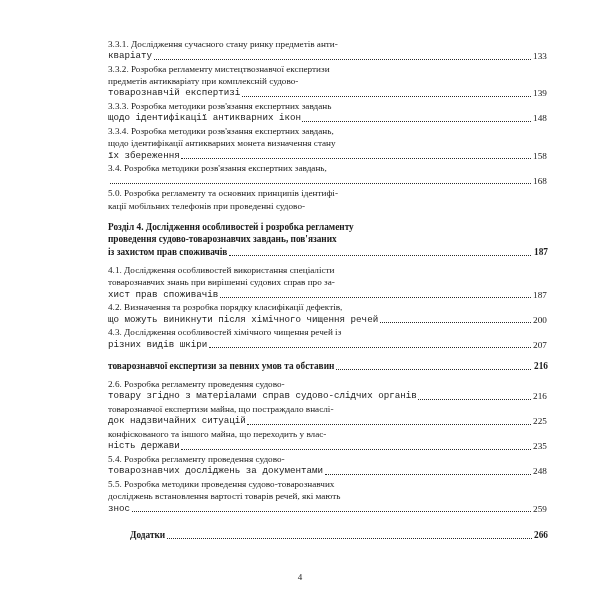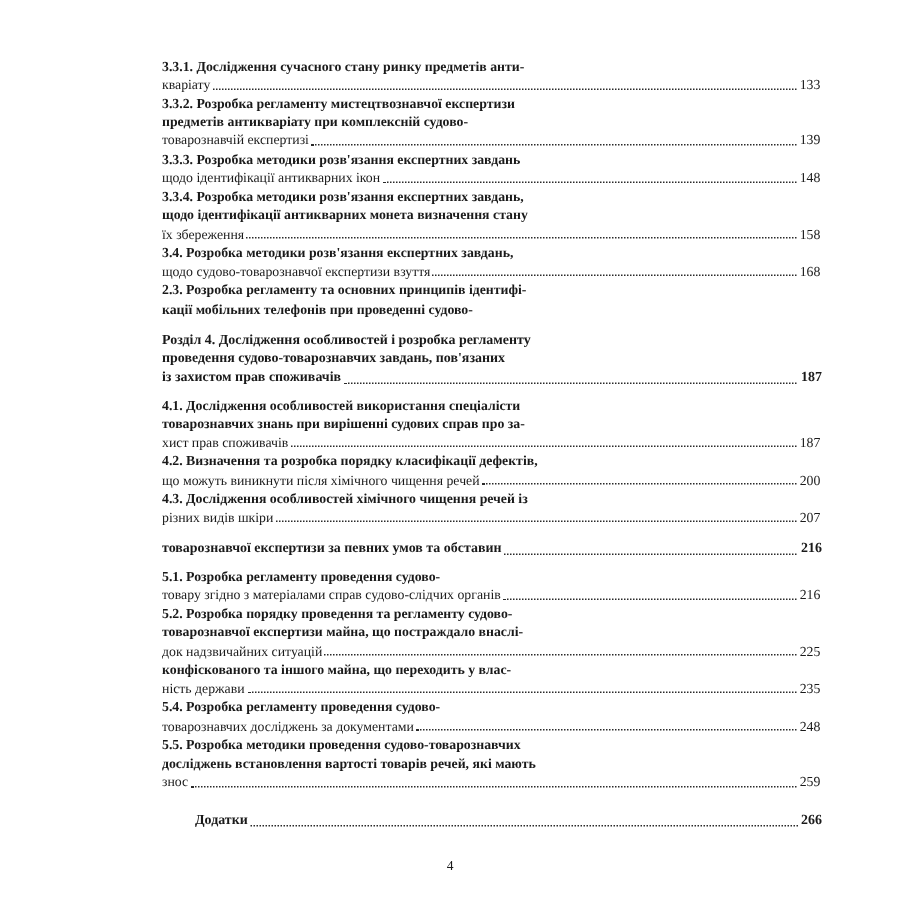--- a/index.html
+++ b/index.html
@@ -25,27 +25,26 @@
     font-size: 9.2px;
     line-height: 1.33;
   }
   
   .wrap {
     margin-bottom: 0.5px;
   }
   .wrap .body {
     text-align: justify;
     text-justify: inter-word;
-    font-weight: bold;
   }
   .wrap .lastline {
     display: flex;
     align-items: flex-end;
   }
-  .wrap .lastline .txt { flex: 0 1 auto; }
+  .wrap .lastline .txt { flex: 0 1 auto; font-family: Liberation Mono, monospace; }
   .wrap .lastline .dots {
     flex: 1 1 auto;
     border-bottom: 1px dotted #2a2a2a;
     margin: 0 1.5px 2.5px 1.5px;
     min-width: 4px;
     height: 0;
   }
   .wrap .lastline .pg { flex: 0 0 auto; text-align: center; min-width: 16px; }
 
   .sect {
@@ -137,28 +136,27 @@
       <div class="lastline">
         <span class="txt">їх збереження</span>
         <span class="dots"></span>
         <span class="pg">158</span>
       </div>
     </div>
 
     <div class="wrap">
       <div class="body">3.4. Розробка методики розв'язання експертних завдань,</div>
       <div class="lastline">
-        <span class="txt">щодо судово-товарознавчої експертизи взуття</span>
         <span class="dots"></span>
         <span class="pg">168</span>
       </div>
     </div>
 
     <div class="wrap">
-      <div class="body">2.3. Розробка регламенту та основних принципів ідентифі-</div>
+      <div class="body">5.0. Розробка регламенту та основних принципів ідентифі-</div>
       <div class="body">кації мобільних телефонів при проведенні судово-</div>
     </div>
 
     <div class="sect">
       <div>
         <span class="lead">Розділ 4.</span>
         <span>Дослідження особливостей і розробка регламенту</span>
       </div>
       <div>проведення судово-товарознавчих завдань, пов'язаних</div>
       <div class="lastline">
@@ -198,30 +196,29 @@
 
     <div class="sect">
       <div class="lastline">
         <span class="txt">товарознавчої експертизи за певних умов та обставин</span>
         <span class="dots"></span>
         <span class="pg">216</span>
       </div>
     </div>
 
     <div class="wrap gap-top">
-      <div class="body">5.1. Розробка регламенту проведення судово-</div>
+      <div class="body">2.6. Розробка регламенту проведення судово-</div>
       <div class="lastline">
         <span class="txt">товару згідно з матеріалами справ судово-слідчих органів</span>
         <span class="dots"></span>
         <span class="pg">216</span>
       </div>
     </div>
 
     <div class="wrap">
-      <div class="body">5.2. Розробка порядку проведення та регламенту судово-</div>
       <div class="body">товарознавчої експертизи майна, що постраждало внаслі-</div>
       <div class="lastline">
         <span class="txt">док надзвичайних ситуацій</span>
         <span class="dots"></span>
         <span class="pg">225</span>
       </div>
     </div>
 
     <div class="wrap">
       <div class="body">конфіскованого та іншого майна, що переходить у влас-</div>

